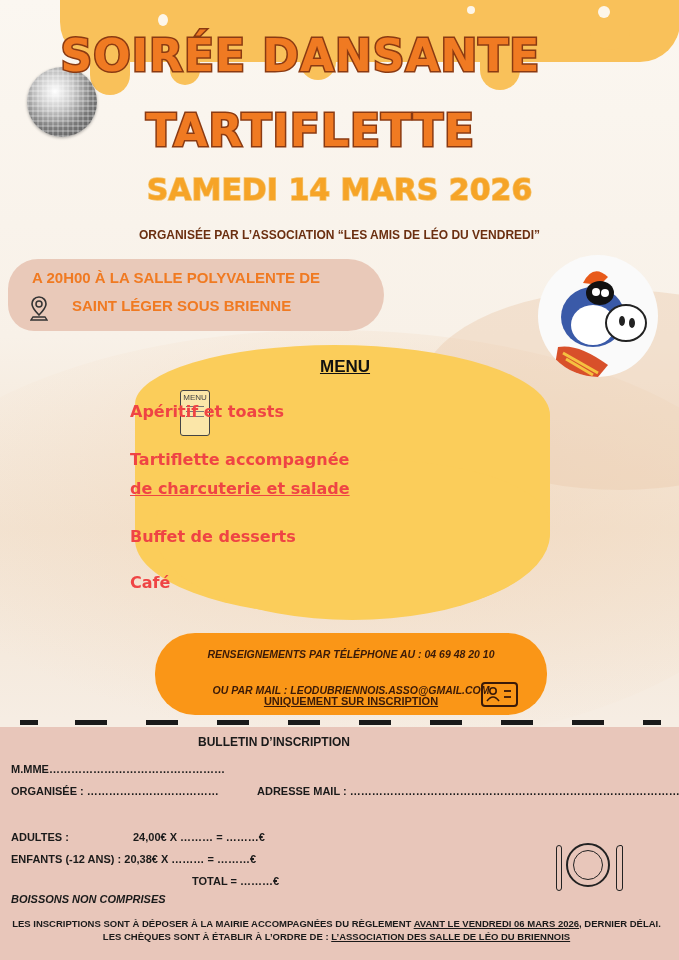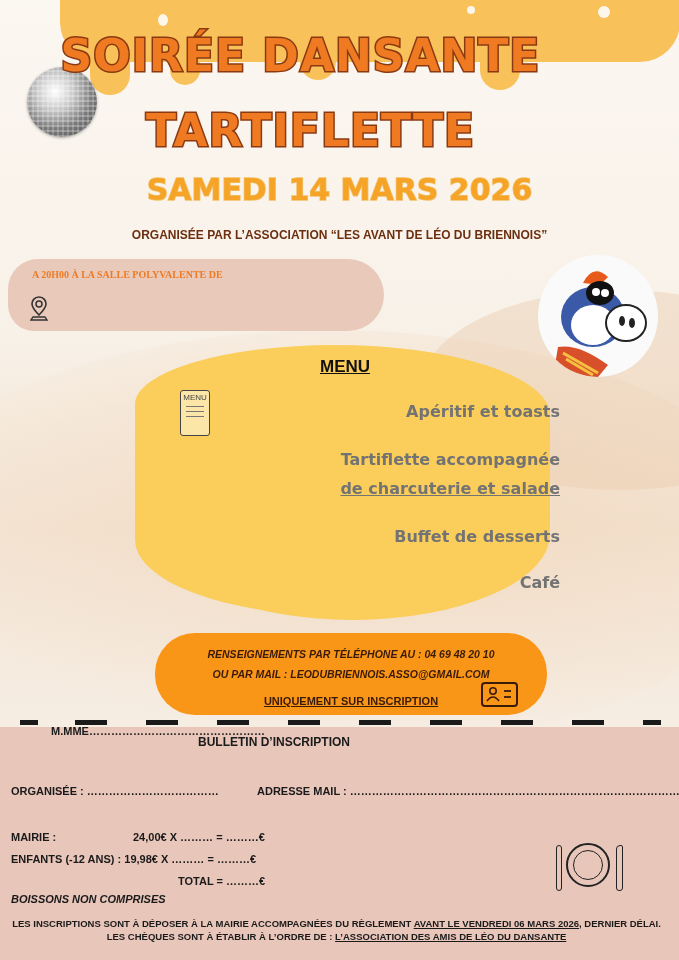--- a/index.html
+++ b/index.html
@@ -60,21 +60,21 @@
       radial-gradient(circle at 40% 35%, #ffffff 0%, #c8c8c8 30%, #7a7a7a 60%, #4a4a4a 100%);
     box-shadow: 0 1px 3px rgba(0,0,0,0.3);
   }
 
   
   .location {
     left: 8px; top: 259px; width: 376px; height: 72px;
     background: #e9c9b9; border-radius: 30px 36px 36px 26px;
   }
   .loc-line {
-    font-family: Liberation Serif, serif; font-weight: bold; font-size: 10px;
+    font-family: Liberation Sans, sans-serif; font-weight: bold; font-size: 15px;
     color: #f07a22; position: absolute; white-space: nowrap;
   }
 
   
   .mascot {
     left: 538px; top: 255px; width: 120px; height: 122px; border-radius: 50%;
     background: #fafafa; overflow: hidden;
   }
 
   
@@ -85,22 +85,22 @@
   }
   .menu-blob2 {
     left: 155px; top: 460px; width: 395px; height: 160px;
     background: #fbcd5a; border-radius: 40% 45% 50% 50% / 40% 40% 55% 55%;
   }
   .menu-title {
     left: 0; width: 690px; top: 357px; text-align: center;
     font-size: 17px; font-weight: bold; text-decoration: underline; color: #111;
   }
   .menu-item {
-    left: 130px; width: 430px; text-align: right;
-    font-family: "DejaVu Sans", sans-serif; font-weight: bold; font-size: 16px; color: #737373;
+    left: 130px; width: 430px; text-align: left;
+    font-family: "DejaVu Sans", sans-serif; font-weight: bold; font-size: 16px; color: #ef4444;
     line-height: 30px;
   }
   .menu-icon {
     left: 180px; top: 390px; width: 30px; height: 46px;
     border: 1.5px solid #444; border-radius: 3px; background: #fbe6a8;
     font-size: 8px; color: #444; text-align: center; padding-top: 2px;
   }
   .menu-icon .ln { display: block; height: 1px; background: #777; margin: 4px 5px 0 5px; }
 
   
@@ -169,31 +169,32 @@
 <div class="abs drip" style="left:590px;top:30px;width:40px;height:20px;"></div>
 <div class="abs bubble" style="left:158px;top:14px;width:10px;height:12px;"></div>
 <div class="abs bubble" style="left:467px;top:6px;width:8px;height:8px;"></div>
 <div class="abs bubble" style="left:598px;top:6px;width:12px;height:12px;"></div>
 
 <div class="abs disco"></div>
 
 <div class="abs title title1">SOIRÉE DANSANTE</div>
 <div class="abs title title2">TARTIFLETTE</div>
 <div class="abs date">SAMEDI 14 MARS 2026</div>
-<div class="abs organised">ORGANISÉE PAR L’ASSOCIATION “LES AVANT DE LÉO DU BRIENNOIS”</div>
+<div class="abs organised">ORGANISÉE PAR L’ASSOCIATION “LES AMIS DE LÉO DU VENDREDI”</div>
 
 <div class="abs location">
   <span class="loc-line" style="left:24px;top:10px;">A 20H00 À LA SALLE POLYVALENTE DE</span>
   <span class="abs" style="left:22px;top:36px;">
     <svg width="18" height="26" viewBox="0 0 18 26">
       <path d="M9 2 C4 2 2 6 2 9 C2 13 9 20 9 20 C9 20 16 13 16 9 C16 6 14 2 9 2 Z" fill="none" stroke="#333" stroke-width="1.6"></path>
       <circle cx="9" cy="9" r="3" fill="none" stroke="#333" stroke-width="1.5"></circle>
       <path d="M3 22 L15 22 L17 25 L1 25 Z" fill="none" stroke="#333" stroke-width="1.3"></path>
     </svg>
   </span>
+  <span class="loc-line" style="left:64px;top:38px;">SAINT LÉGER SOUS BRIENNE</span>
 </div>
 
 <div class="abs mascot">
   <svg width="120" height="122" viewBox="0 0 120 122">
     <ellipse cx="55" cy="62" rx="32" ry="30" fill="#3a5aa8"></ellipse>
     <ellipse cx="55" cy="70" rx="22" ry="20" fill="#ffffff"></ellipse>
     <path d="M45 28 Q55 8 70 22 L62 30 Z" fill="#e85a1a"></path>
     <ellipse cx="62" cy="38" rx="14" ry="12" fill="#111"></ellipse>
     <circle cx="58" cy="37" r="4" fill="#fff"></circle>
       <circle cx="67" cy="38" r="4" fill="#fff"></circle>
@@ -213,21 +214,21 @@
   <span class="ln"></span><span class="ln"></span><span class="ln"></span>
 </div>
 <div class="abs menu-item" style="top:397px;">Apéritif et toasts</div>
 <div class="abs menu-item" style="top:445px;">Tartiflette accompagnée</div>
 <div class="abs menu-item" style="top:474px;text-decoration:underline;">de charcuterie et salade</div>
 <div class="abs menu-item" style="top:522px;">Buffet de desserts</div>
 <div class="abs menu-item" style="top:568px;">Café</div>
 
 <div class="abs contact"></div>
 <div class="abs contact-line" style="top:648px;">RENSEIGNEMENTS PAR TÉLÉPHONE AU : 04 69 48 20 10</div>
-<div class="abs contact-line" style="top:668px;">OU PAR MAIL : LEODUBRIENNOIS.ASSO@GMAIL.COM</div>
+<div class="abs contact-line" style="top:684px;">OU PAR MAIL : LEODUBRIENNOIS.ASSO@GMAIL.COM</div>
 <div class="abs contact-signup">UNIQUEMENT SUR INSCRIPTION</div>
 <div class="abs id-icon">
   <svg width="33" height="21" viewBox="0 0 33 21">
     <circle cx="10" cy="7" r="3.2" fill="none" stroke="#3a1a08" stroke-width="1.6"></circle>
     <path d="M4 17 Q10 9 16 17" fill="none" stroke="#3a1a08" stroke-width="1.6"></path>
     <line x1="21" y1="7" x2="28" y2="7" stroke="#3a1a08" stroke-width="1.8"></line>
     <line x1="21" y1="13" x2="28" y2="13" stroke="#3a1a08" stroke-width="1.8"></line>
   </svg>
 </div>
 
@@ -239,33 +240,33 @@
   <span class="dash" style="left:288px;"></span>
   <span class="dash" style="left:359px;"></span>
   <span class="dash" style="left:430px;"></span>
   <span class="dash" style="left:501px;"></span>
   <span class="dash" style="left:572px;"></span>
   <span class="dash" style="left:643px;width:18px;"></span>
 </div>
 
 <div class="abs bulletin"></div>
 <div class="abs b-title">BULLETIN D’INSCRIPTION</div>
-<div class="abs b-text" style="left:11px;top:725px;margin-left:40px;">M.MME…………………………………………</div>
+<div class="abs b-text" style="left:11px;top:763px;">M.MME…………………………………………</div>
 <div class="abs b-text" style="left:11px;top:785px;">ORGANISÉE : ………………………………</div>
 <div class="abs b-text" style="left:257px;top:785px;">ADRESSE MAIL : ……………………………………………………………………………………</div>
 
-<div class="abs b-text" style="left:11px;top:831px;">MAIRIE :</div>
+<div class="abs b-text" style="left:11px;top:831px;">ADULTES :</div>
 <div class="abs b-text" style="left:133px;top:831px;">24,00€ X ……… = ………€</div>
-<div class="abs b-text" style="left:11px;top:853px;">ENFANTS (-12 ANS) : 19,98€ X ……… = ………€</div>
-<div class="abs b-text" style="left:178px;top:875px;">TOTAL = ………€</div>
+<div class="abs b-text" style="left:11px;top:853px;">ENFANTS (-12 ANS) : 20,38€ X ……… = ………€</div>
+<div class="abs b-text" style="left:192px;top:875px;">TOTAL = ………€</div>
 <div class="abs b-text b-italic" style="left:11px;top:893px;">BOISSONS NON COMPRISES</div>
 
 <div class="abs b-foot" style="top:918px;">
   <span>LES INSCRIPTIONS SONT À DÉPOSER À LA MAIRIE ACCOMPAGNÉES DU RÈGLEMENT </span><span class="u">AVANT LE VENDREDI 06 MARS 2026</span><span>, DERNIER DÉLAI.</span>
 </div>
 <div class="abs b-foot" style="top:931px;">
-  <span>LES CHÈQUES SONT À ÉTABLIR À L’ORDRE DE : </span><span class="u">L’ASSOCIATION DES AMIS DE LÉO DU DANSANTE</span>
+  <span>LES CHÈQUES SONT À ÉTABLIR À L’ORDRE DE : </span><span class="u">L’ASSOCIATION DES SALLE DE LÉO DU BRIENNOIS</span>
 </div>
 
 <div class="abs fork"></div>
 <div class="abs plate"></div>
 <div class="abs plate-inner"></div>
 <div class="abs knife"></div>
 
 </body></html>

